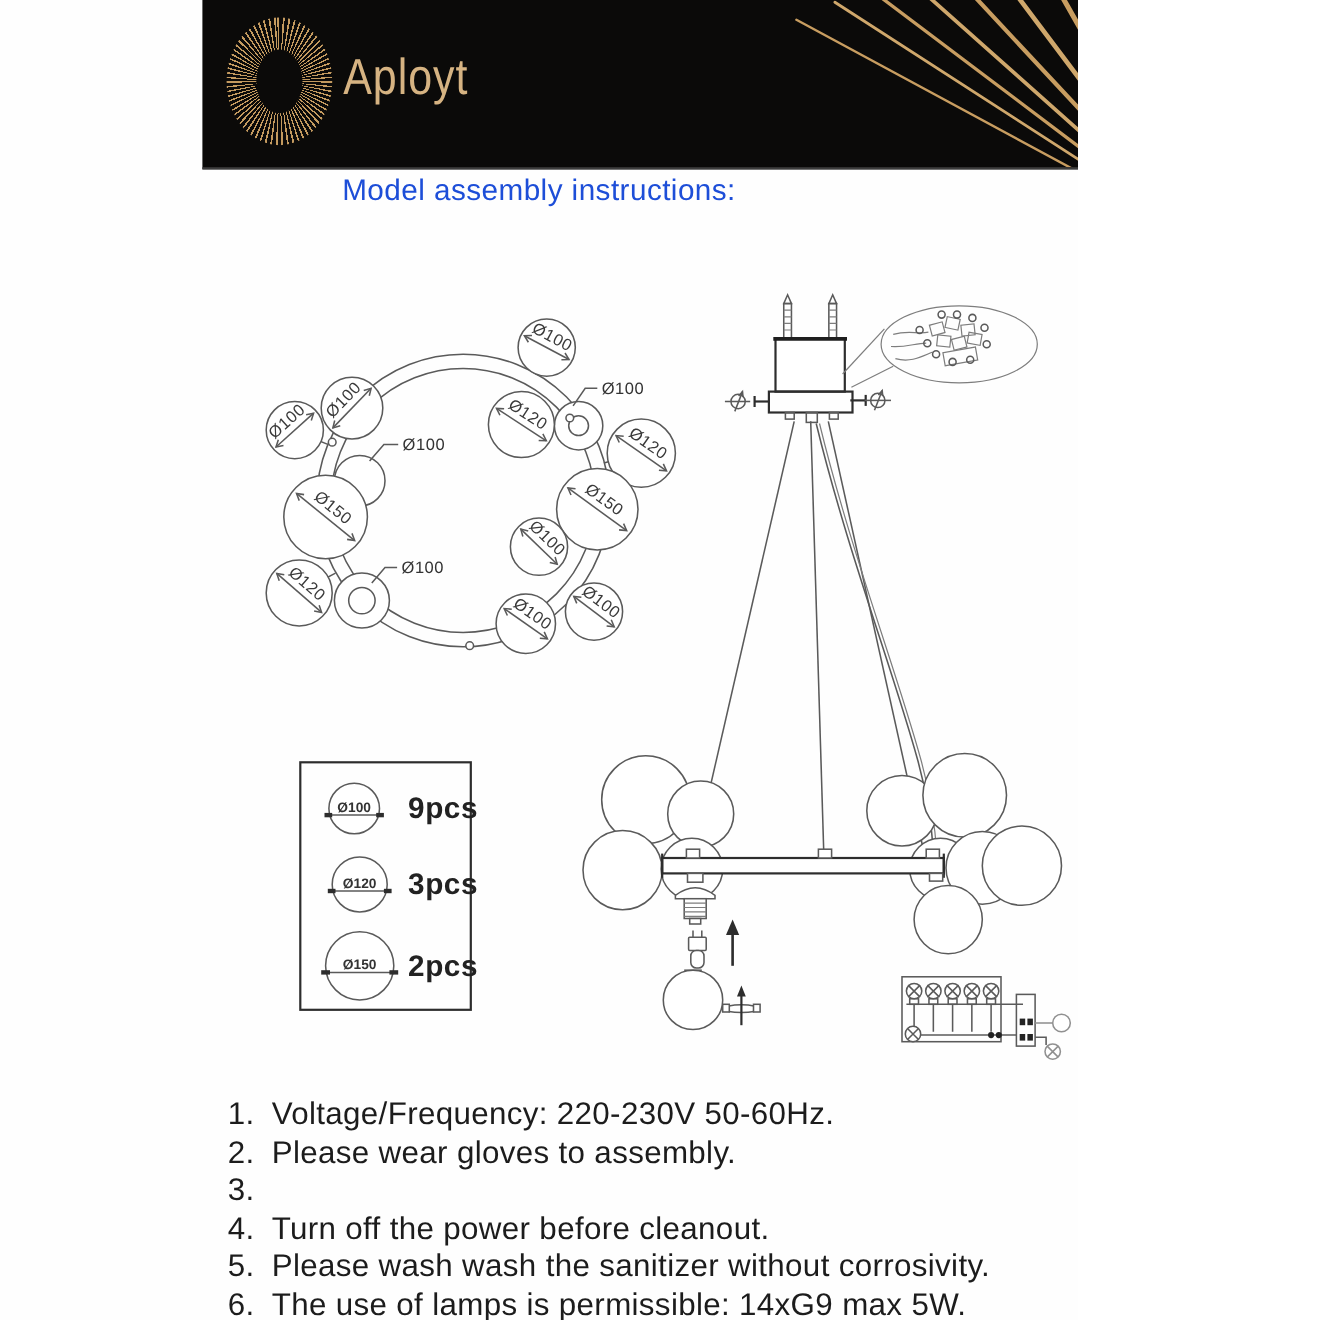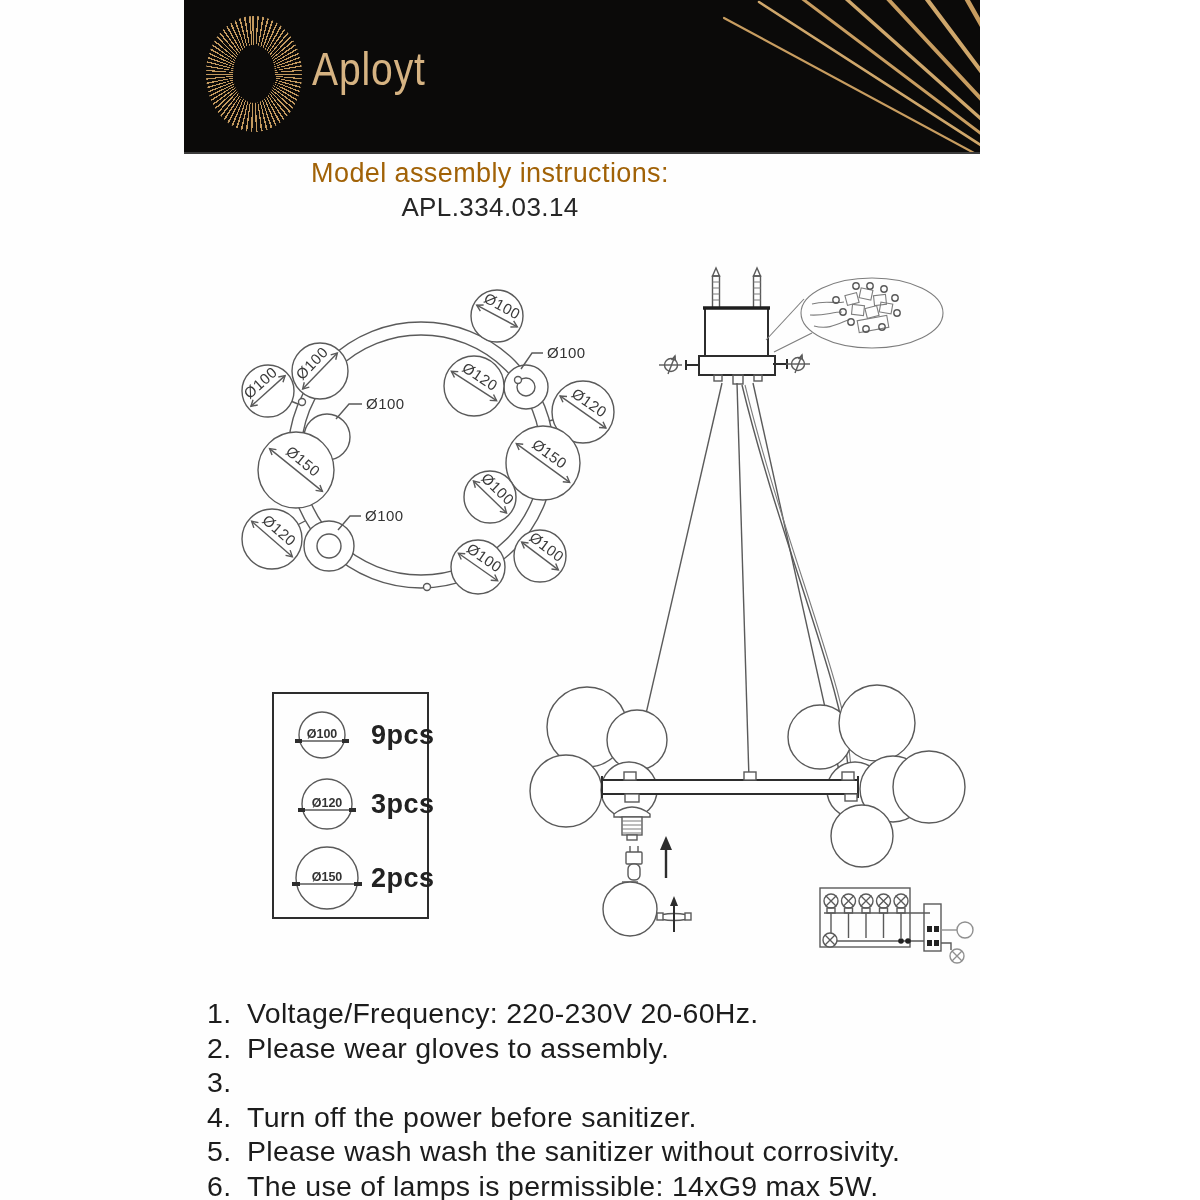--- a/index.html
+++ b/index.html
@@ -10,21 +10,21 @@
           border-bottom:2px solid #3c3c3c;overflow:hidden;}
   .logo{position:absolute;left:22px;top:16px;width:96px;height:116px;border-radius:50%;
         background:repeating-conic-gradient(from -2deg,#c49a5f 0deg 1.7deg,rgba(0,0,0,0) 1.7deg 5.1deg);}
   .logo::after{content:"";position:absolute;left:28%;top:25%;width:44%;height:50%;
         background:#0b0a09;border-radius:50%;}
   .brand{position:absolute;left:128px;top:42px;font-size:46px;font-weight:400;color:#d6b382;
          letter-spacing:1px;transform:scaleX(.85);transform-origin:left center;}
   .rays{position:absolute;right:0;top:0;}
   
   .title1{position:absolute;left:0;top:158px;width:100%;text-align:center;font-size:27px;
-          color:#a16207;letter-spacing:.4px;}
+          color:#1d4ed8;letter-spacing:.4px;}
   .title2{position:absolute;left:0;top:192px;width:100%;text-align:center;font-size:26px;
           color:#262626;letter-spacing:.4px;}
   
   svg.diagram{position:absolute;left:0;top:0;}
   svg text{font-family:"Liberation Sans",sans-serif;}
   .ln{stroke:#5a5a5a;stroke-width:1.4;fill:none;}
   .lt{stroke:#7d7d7d;stroke-width:1.1;fill:none;}
   .bd{stroke:#2d2d2d;stroke-width:2;fill:none;}
   .wf{fill:#ffffff;}
   .glabel{font-size:15px;fill:#3a3a3a;letter-spacing:.5px;}
@@ -57,21 +57,20 @@
         <line x1="905" y1="215" x2="730" y2="-18" stroke-width="4.2" stroke="#cfa76b"></line>
         <line x1="905" y1="215" x2="772" y2="-20" stroke-width="4.6"></line>
         <line x1="905" y1="215" x2="815" y2="-22" stroke-width="5" stroke="#cfa76b"></line>
         <line x1="905" y1="215" x2="856" y2="-20" stroke-width="5.4"></line>
         <line x1="905" y1="215" x2="890" y2="-10" stroke-width="5.6" stroke="#cfa76b"></line>
       </g>
     </svg>
   </div>
 
   <div class="title1">Model assembly instructions:</div>
-  <div class="title2">APL.334.03.14</div>
 
   <svg class="diagram" width="1200" height="1200" viewBox="0 0 1200 1200">
 
     <g>
       <circle class="ln" cx="421" cy="455" r="133"></circle>
       <circle class="ln" cx="421" cy="455" r="120"></circle>
 
       <line class="ln" x1="298" y1="404" x2="281" y2="397"></line>
       <line class="ln" x1="549" y1="421" x2="567" y2="416"></line>
       <line class="ln" x1="305" y1="521" x2="288" y2="530"></line>
@@ -363,32 +362,32 @@
         <path class="ln" d="M941,943 L951,943 L951,950"></path>
         <circle class="ln gray wf" cx="957" cy="956" r="7"></circle>
         <path class="ln gray" d="M952,951 l10,10 M952,961 l10,-10"></path>
       </g>
     </g>
   </svg>
 
   <div class="instr">
     <div class="row">
       <span class="num">1.</span>
-      <span>Voltage/Frequency: 220-230V 20-60Hz.</span>
+      <span>Voltage/Frequency: 220-230V 50-60Hz.</span>
     </div>
     <div class="row">
       <span class="num">2.</span>
       <span>Please wear gloves to assembly.</span>
     </div>
     <div class="row">
       <span class="num">3.</span>
     </div>
     <div class="row">
       <span class="num">4.</span>
-      <span>Turn off the power before sanitizer.</span>
+      <span>Turn off the power before cleanout.</span>
     </div>
     <div class="row">
       <span class="num">5.</span>
       <span>Please wash wash the sanitizer without corrosivity.</span>
     </div>
     <div class="row">
       <span class="num">6.</span>
       <span>The use of lamps is permissible: 14xG9 max 5W.</span>
     </div>
   </div>

